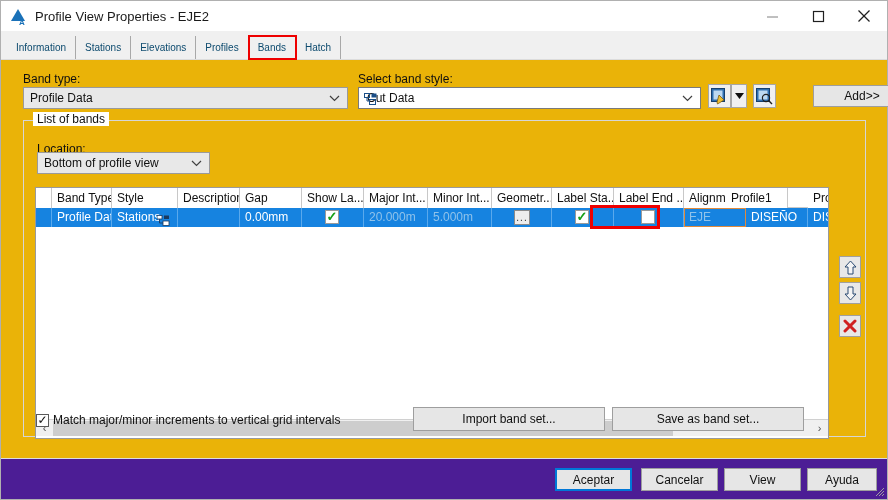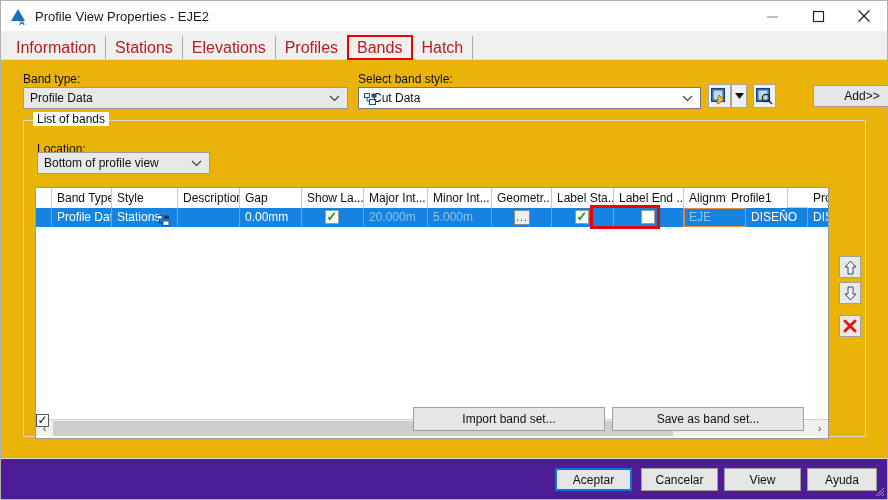--- a/index.html
+++ b/index.html
@@ -65,22 +65,22 @@
     background: #f0f0f0;
     border-bottom: 1px solid #dcdcdc;
     display: flex; align-items: flex-end;
     padding-left: 6px;
   }
   .tab {
     position: relative;
     height: 23px;
     padding: 0 9px;
     display: flex; align-items: center;
-    font-size: 16px;
-    color: #b91c1c;
+    font-size: 10px;
+    color: #0c4a6e;
     white-space: nowrap;
     border-right: 1px solid #a8a8a8;
   }
   .tab.last { border-right: 1px solid #a8a8a8; }
   .tab.selected {
     outline: 2px solid #ee0000;
     outline-offset: -1px;
     background: #f0f0f0;
     z-index: 3;
   }
@@ -361,21 +361,21 @@
     <div class="combo combo-white" style="left:357px; top:27px; width:343px;">
       <span style="position:absolute; left:5px; top:4px;">
         <svg width="14" height="13" viewBox="0 0 14 13">
           <rect x="0.5" y="1.5" width="5" height="4" fill="none" stroke="#1a4f88" stroke-width="1"></rect>
           <rect x="7.5" y="1.5" width="5" height="4" fill="#1a4f88"></rect>
           <rect x="5.5" y="7.5" width="6" height="5" fill="none" stroke="#1a4f88" stroke-width="1"></rect>
           <line x1="3" y1="5.5" x2="3" y2="9" stroke="#1a4f88" stroke-width="1"></line>
           <line x1="3" y1="9" x2="5.5" y2="9" stroke="#1a4f88" stroke-width="1"></line>
         </svg>
       </span>
-      <span style="margin-left:8px;">Cut Data</span>
+      <span style="margin-left:2px;">Cut Data</span>
       <span class="arrow">
         <svg class="chev" viewBox="0 0 11 7">
             <polyline points="1,1 5.5,5.5 10,1" fill="none" stroke="#404040" stroke-width="1.2"></polyline>
           </svg>
       </span>
     </div>
 
     <div class="tbtn" style="left:707px; top:24px; width:23px; height:24px;">
       <svg width="17" height="17" viewBox="0 0 17 17">
         <rect x="0.5" y="0.5" width="13" height="13" fill="#2f6fb0" stroke="#16406e" stroke-width="1"></rect>
@@ -508,20 +508,21 @@
     <div class="sidebtn" style="left:838px; top:255px;">
       <svg width="14" height="14" viewBox="0 0 14 14">
         <line x1="2" y1="2" x2="12" y2="12" stroke="#d02020" stroke-width="3" stroke-linecap="round"></line>
         <line x1="12" y1="2" x2="2" y2="12" stroke="#d02020" stroke-width="3" stroke-linecap="round"></line>
       </svg>
     </div>
 
     <div class="chkbox" style="left:35px; top:354px;">
       <span class="tick">✓</span>
     </div>
+    <div class="label" style="left:52px; top:353px;">Match major/minor increments to vertical grid intervals</div>
 
     <div class="pushbtn" style="left:412px; top:347px; width:192px; height:24px;">
       <span>Import band set...</span>
     </div>
     <div class="pushbtn" style="left:611px; top:347px; width:192px; height:24px;">
       <span>Save as band set...</span>
     </div>
 
   </div>
 

